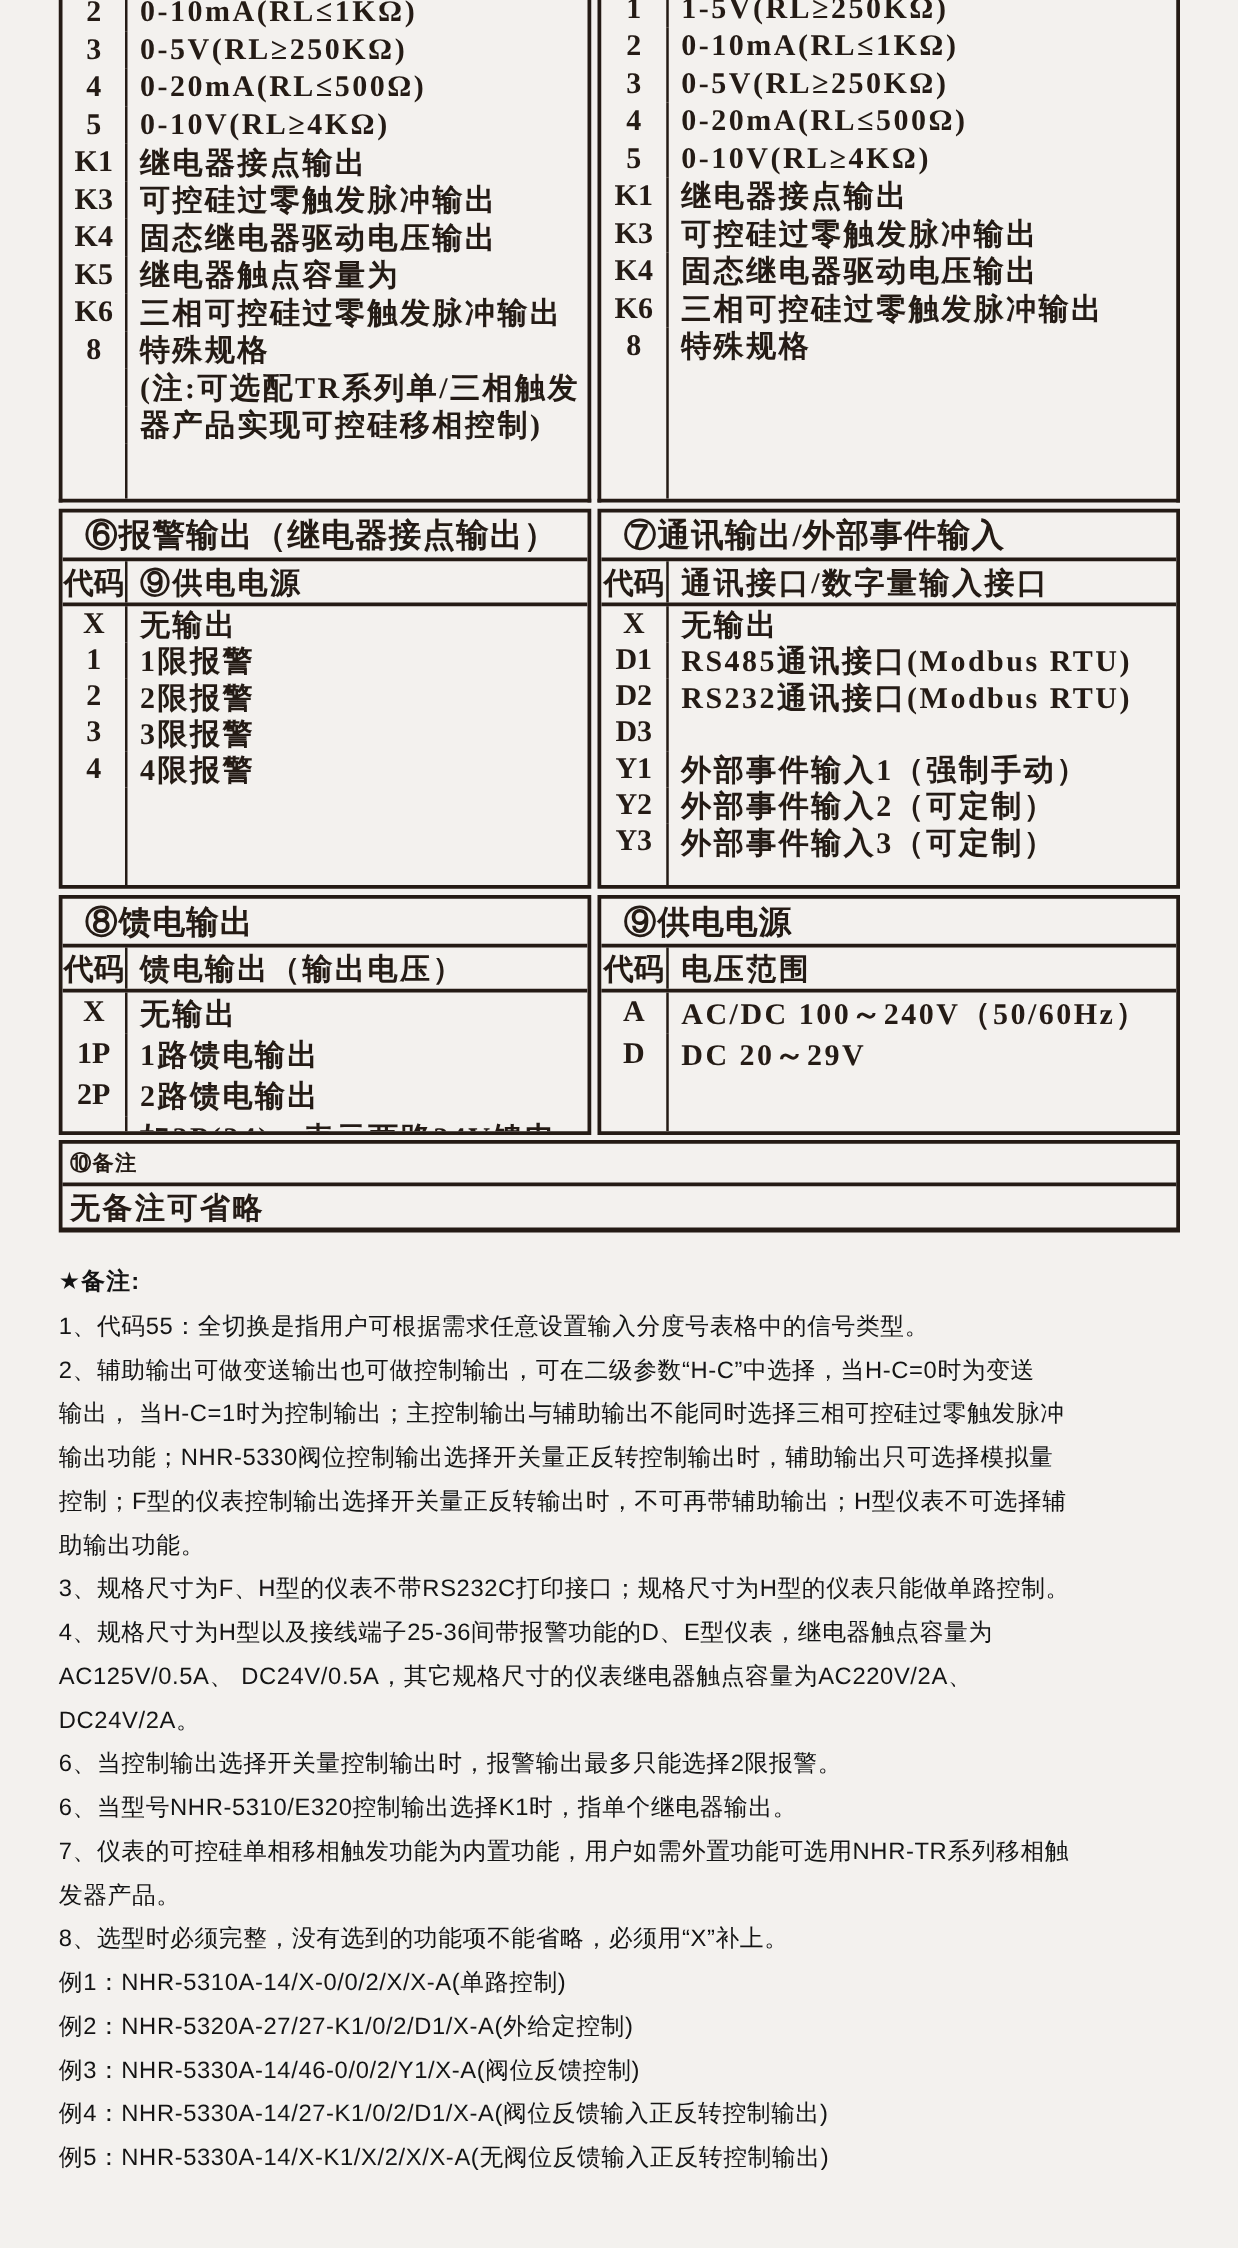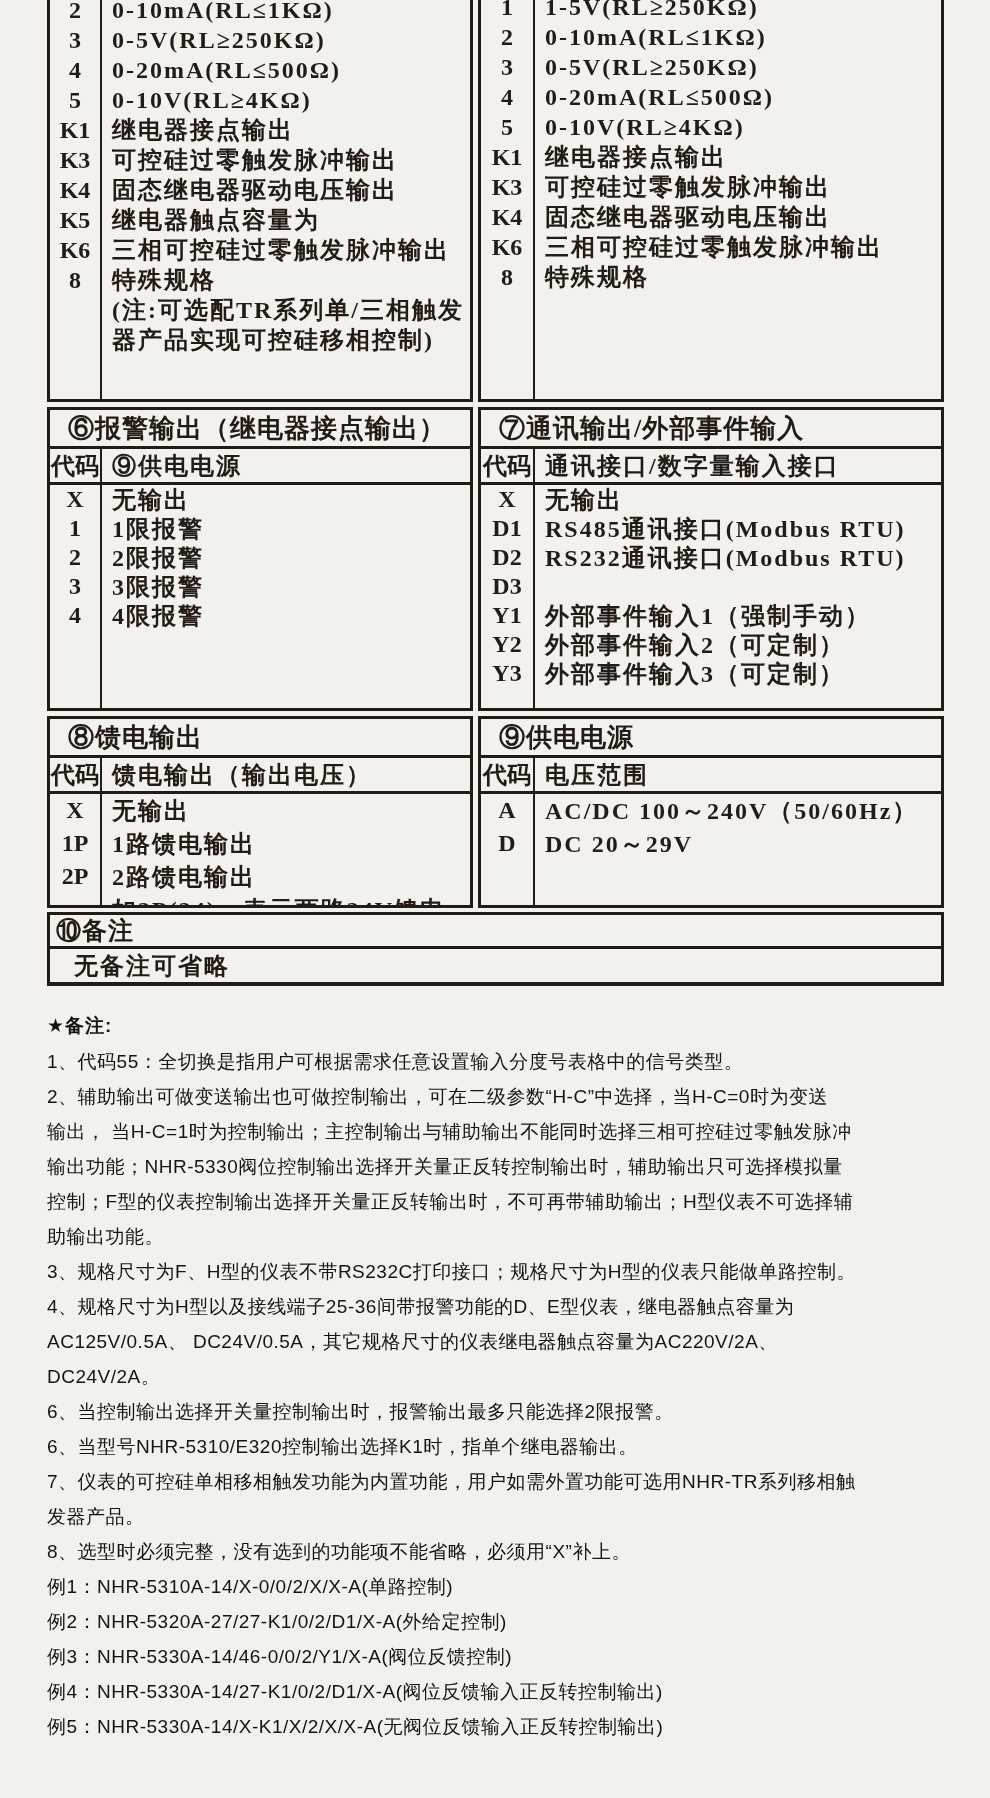--- a/index.html
+++ b/index.html
@@ -44,24 +44,24 @@
     font-size:26px;letter-spacing:1px;white-space:nowrap;
   }
   .colhead{height:36px;border-bottom:3px solid var(--ink);}
   .colhead .cell.desc{letter-spacing:2px;}
   .sec10{
     margin-top:4px;border:3px solid var(--ink);border-bottom-width:4px;height:74px;
     display:flex;flex-direction:column;
   }
   .sec10 .sec10-title{
     height:34px;border-bottom:3px solid var(--ink);
-    display:flex;align-items:center;padding-left:6px;font-size:25px;letter-spacing:1px;
+    display:flex;align-items:center;padding-left:6px;font-size:17px;letter-spacing:1px;
   }
   .sec10 .sec10-row{
-    flex:1;display:flex;align-items:center;padding-left:24px;font-size:24px;letter-spacing:2px;
+    flex:1;display:flex;align-items:center;padding-left:6px;font-size:24px;letter-spacing:2px;
   }
   .notes{
     margin-top:22px;color:var(--note-ink);
     font-family:"Liberation Sans","DejaVu Sans",sans-serif;font-weight:400;
     font-size:19px;
   }
   .note-title{height:36px;line-height:36px;font-weight:700;letter-spacing:1px;white-space:nowrap;}
   .note-line{height:35px;line-height:35px;white-space:nowrap;letter-spacing:0.5px;}
 </style>
 </head>

